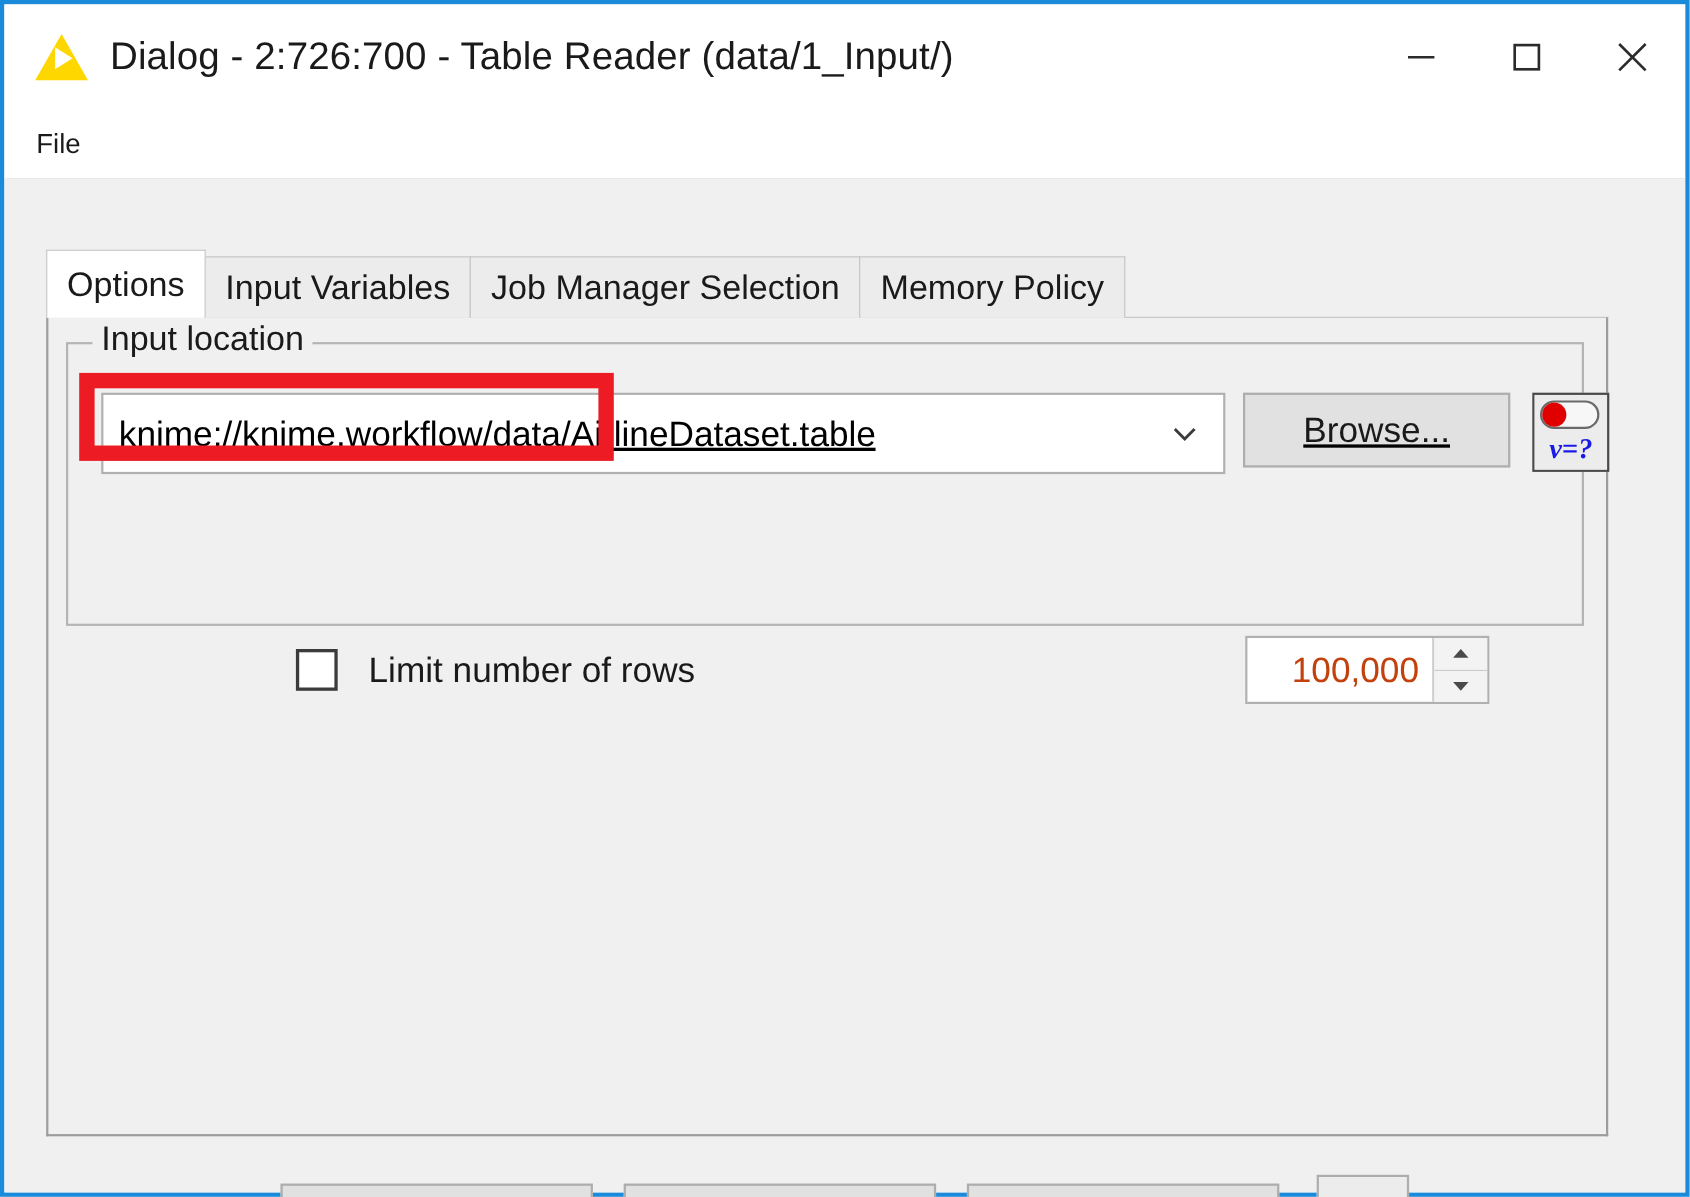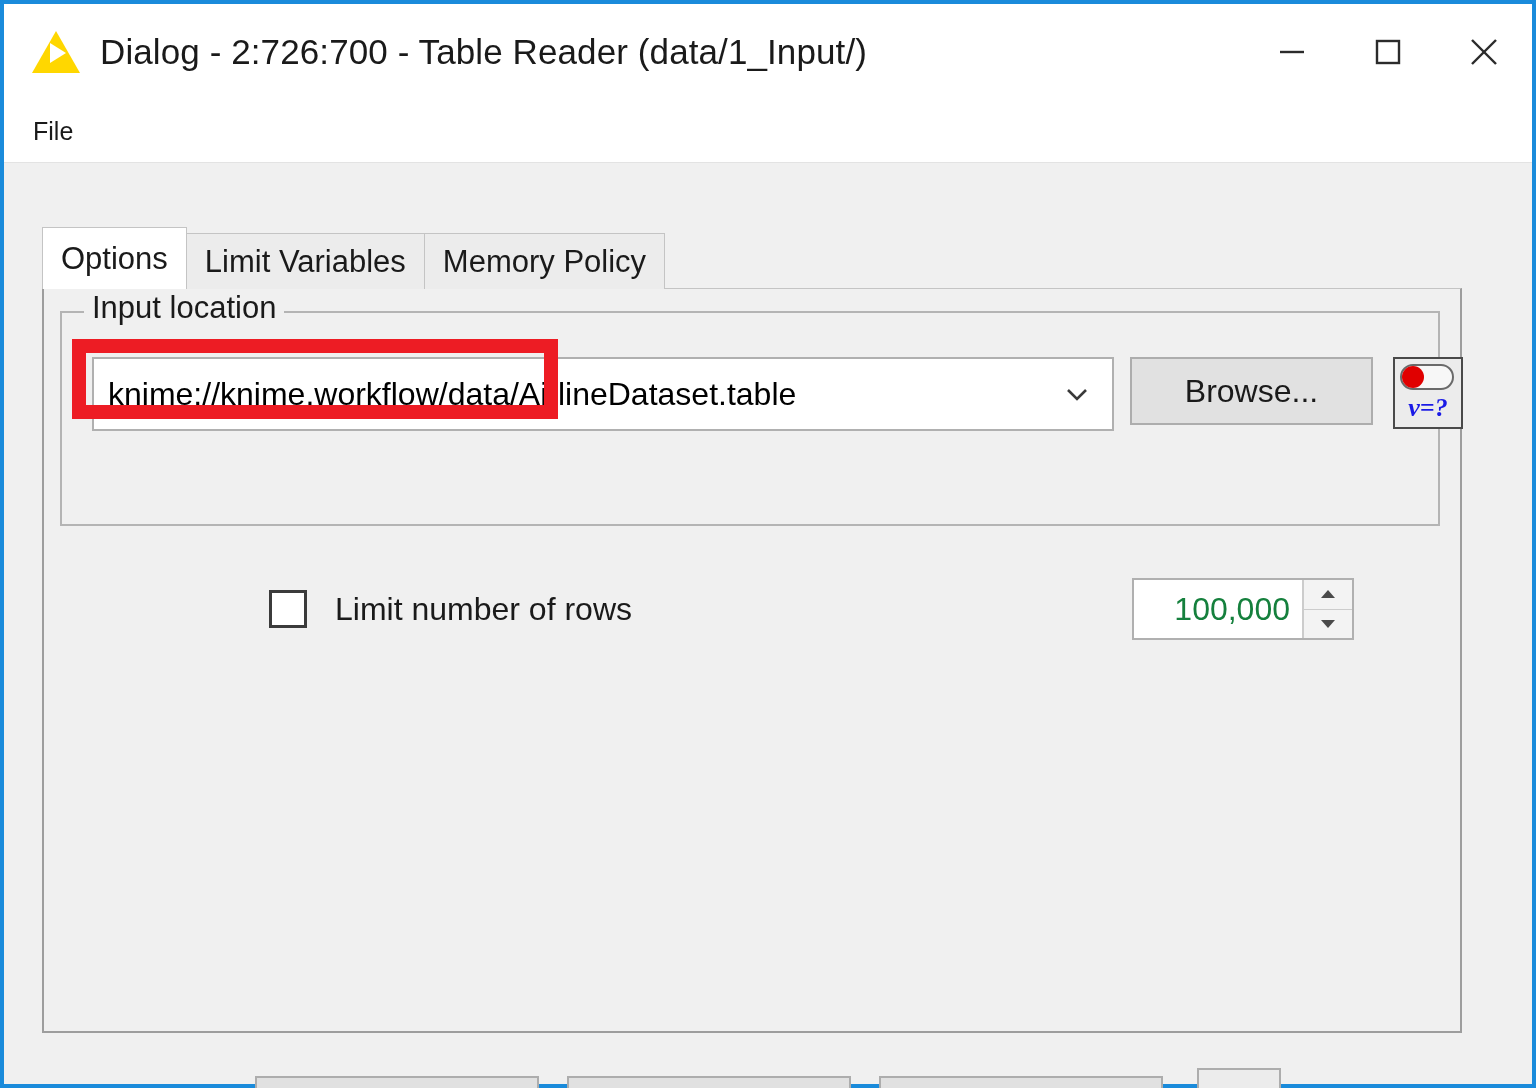--- a/index.html
+++ b/index.html
@@ -136,41 +136,42 @@
     border: 2px solid #9d9d9d;
     border-top: 1px solid #c4c4c4;
   }
 
   
   .groupbox {
     position: absolute;
     left: 16px;
     top: 22px;
     width: 1380px;
-    height: 215px;
+    height: 258px;
     box-sizing: border-box;
     border: 2px solid #b4b4b4;
   }
   .group-title {
     position: absolute;
     left: 22px;
     top: -23px;
     background: #f0f0f0;
     padding: 0 8px;
     font-size: 31px;
     color: #1a1a1a;
   }
 
   
   .combo-row {
     position: absolute;
     left: 30px;
     top: 44px;
     display: flex;
     align-items: flex-start;
+    text-decoration: underline;
   }
   .combobox {
     position: relative;
     width: 1022px;
     height: 74px;
     box-sizing: border-box;
     background: #ffffff;
     border: 2px solid #b0b0b0;
     display: flex;
     align-items: center;
@@ -267,21 +268,21 @@
     align-items: stretch;
     cursor: default;
   }
   .spinner-value {
     flex: 1 1 auto;
     display: flex;
     align-items: center;
     justify-content: flex-end;
     padding-right: 12px;
     font-size: 32px;
-    color: #15803d;
+    color: #c2410c;
   }
   .spinner-arrows {
     width: 48px;
     flex: 0 0 48px;
     display: flex;
     flex-direction: column;
     border-left: 2px solid #cccccc;
   }
   .spin-up, .spin-down {
     flex: 1 1 50%;
@@ -365,21 +366,22 @@
   </div>
 
   <div class="menubar">
     <div class="menu-item">File</div>
   </div>
 
   <div class="dialog-body">
 
     <div class="tabstrip">
       <div class="tab active">Options</div>
-      <div class="tab">Limit Variables</div>
+      <div class="tab">Input Variables</div>
+      <div class="tab">Job Manager Selection</div>
       <div class="tab">Memory Policy</div>
     </div>
 
     <div class="tab-panel">
 
       <div class="groupbox">
         <div class="group-title">Input location</div>
 
         <div class="combo-row">
 

